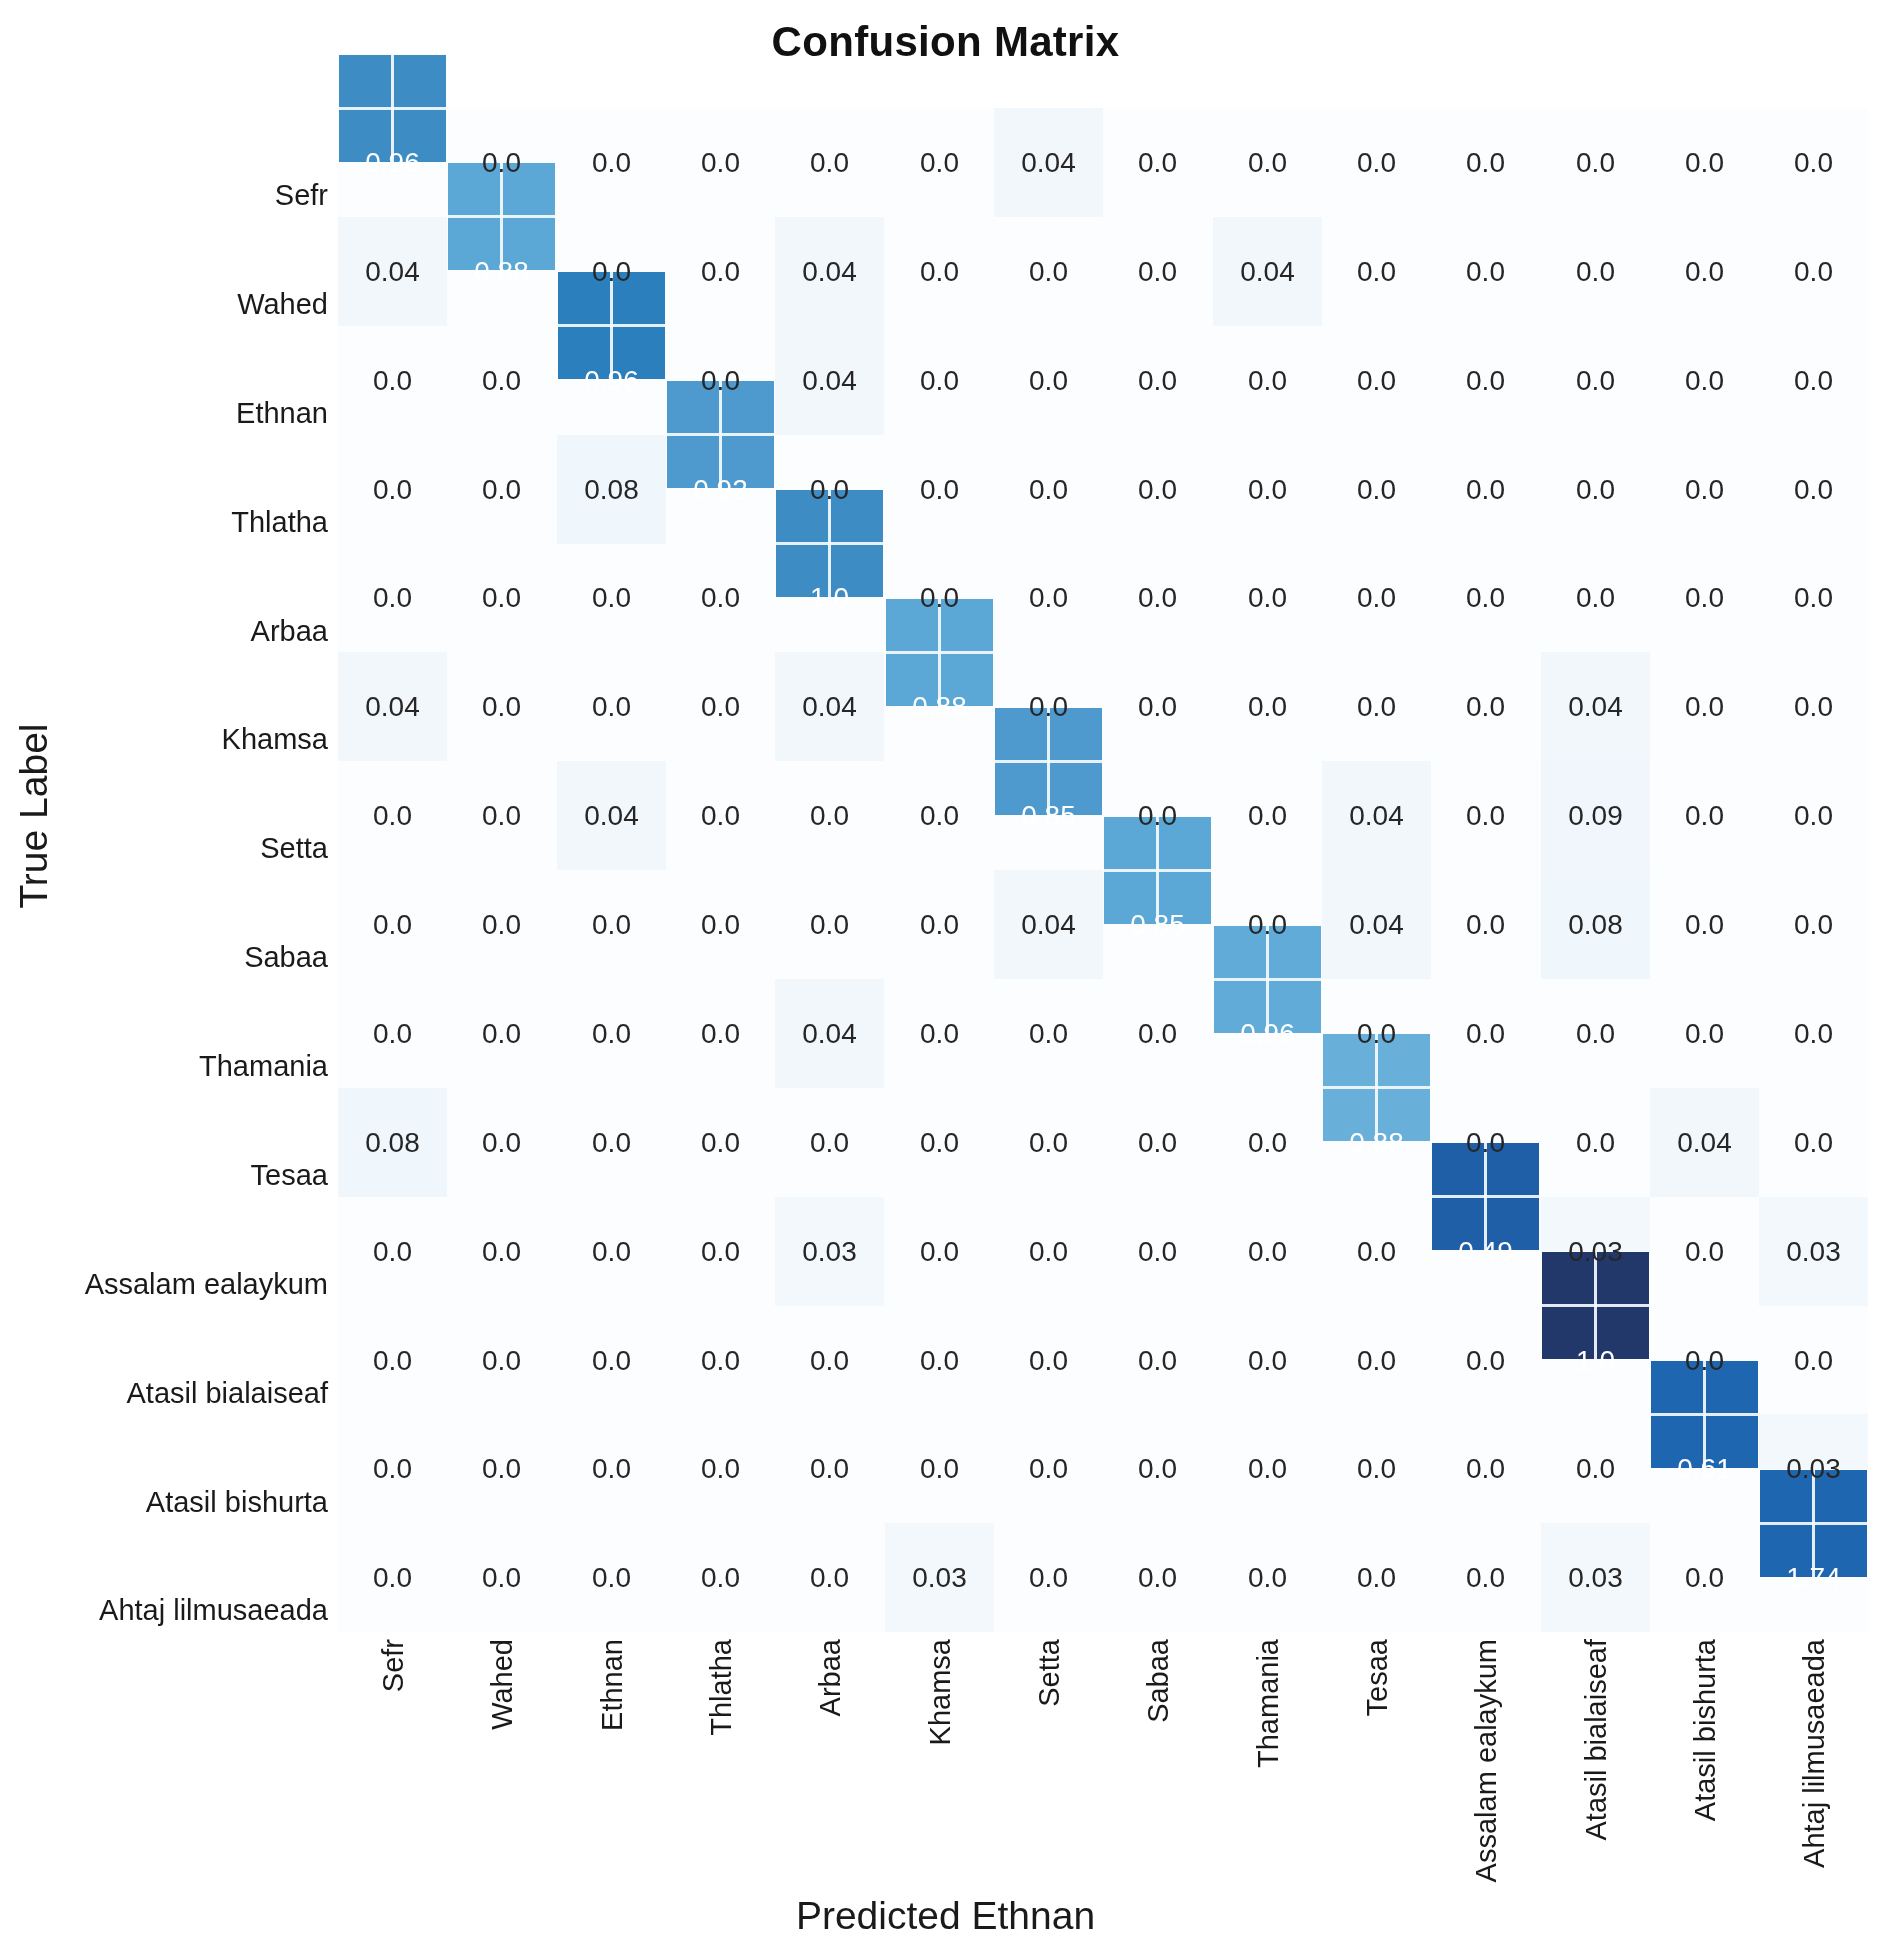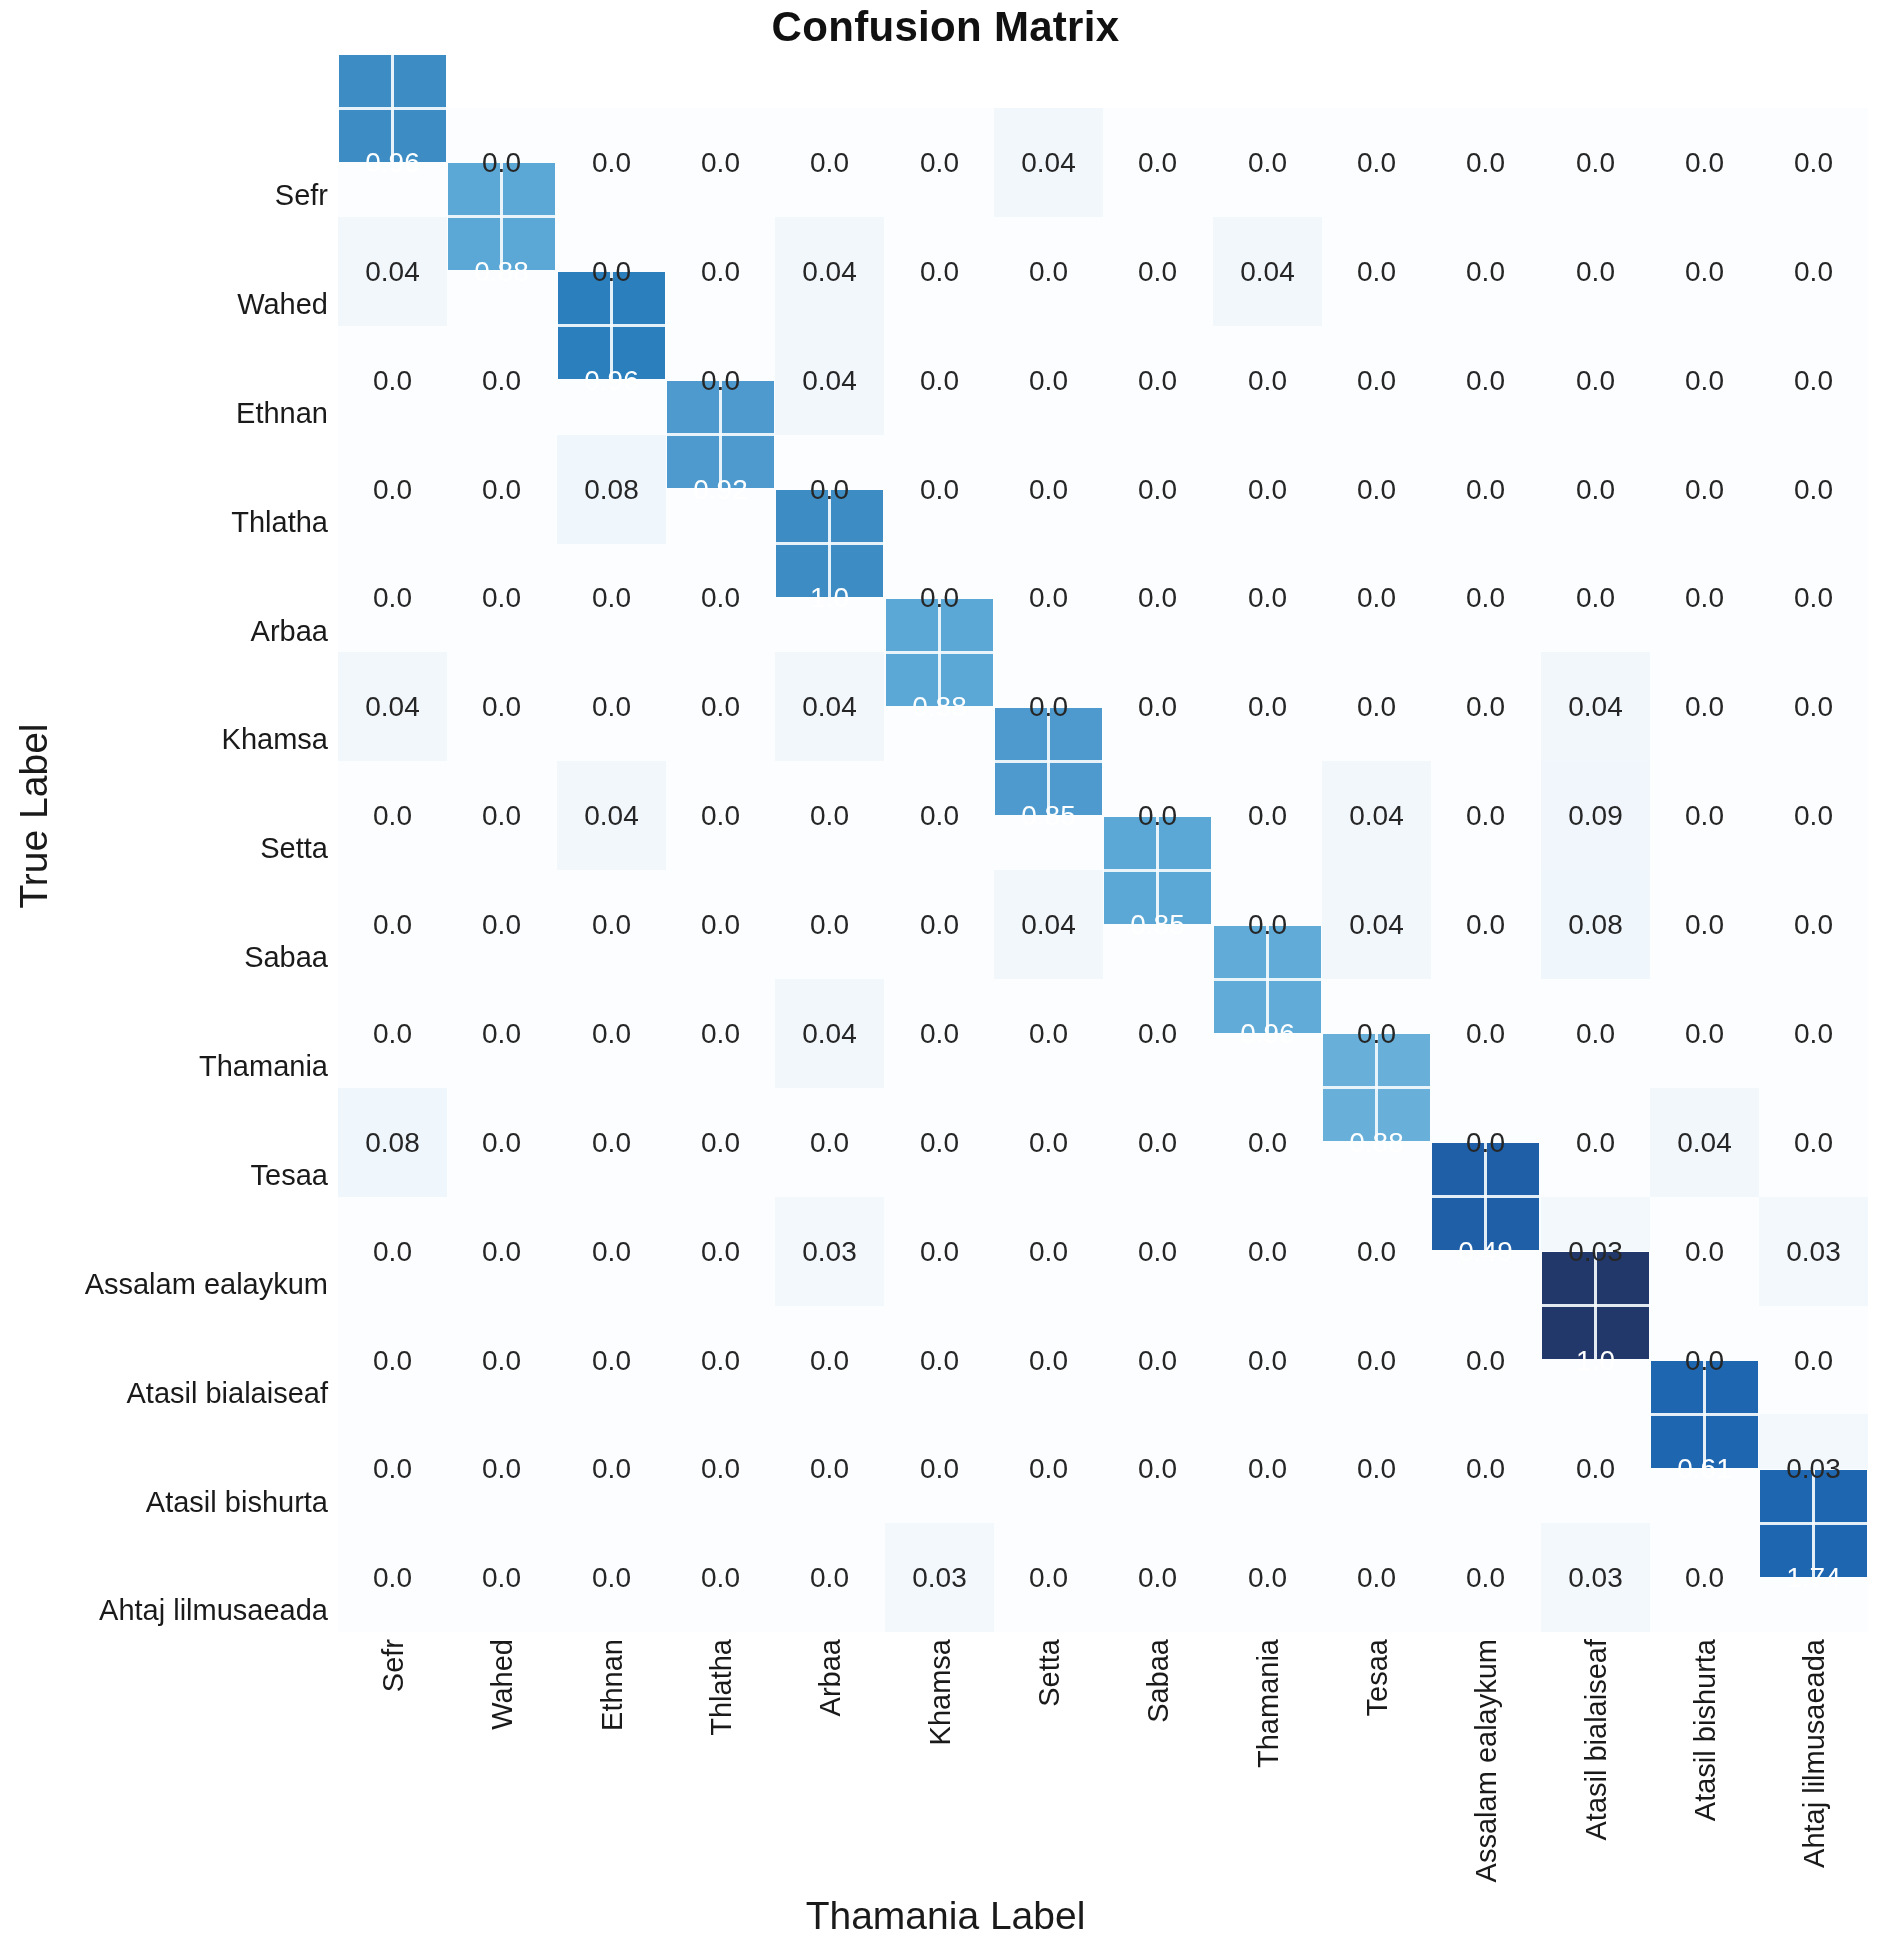--- a/index.html
+++ b/index.html
@@ -16,21 +16,21 @@
 
   #figure {
     position: relative;
     width: 1891px;
     height: 1955px;
   }
 
   
   #chart-title {
     position: absolute;
-    left: 0; top: 3px;
+    left: 0; top: 18px;
     width: 1891px;
     text-align: center;
     font-size: 42px;
     font-weight: bold;
     letter-spacing: 0.3px;
     color: #111111;
   }
 
   
   #ylabel {
@@ -143,21 +143,21 @@
   }
 </style>
 </head>
 <body>
 
 <div id="figure">
 
   <div id="chart-title">Confusion Matrix</div>
 
   <div id="ylabel">True Label</div>
-  <div id="xlabel">Thamania  Label</div>
+  <div id="xlabel">Predicted  Ethnan</div>
 
   <div id="plot">
       <div class="bg-cell" style="left: 0px; top: 0px; width: 1530px; height: 1524px; background: rgb(251, 253, 254);"></div>
       <div class="bg-cell" style="left: 656px; top: 0px; width: 109px; height: 109px; background: rgb(233, 242, 250); opacity: 0.51; z-index: 1;"></div>
       <div class="bg-cell" style="left: 0px; top: 109px; width: 109px; height: 109px; background: rgb(233, 242, 250); opacity: 0.51; z-index: 1;"></div>
       <div class="bg-cell" style="left: 437px; top: 109px; width: 109px; height: 109px; background: rgb(233, 242, 250); opacity: 0.51; z-index: 1;"></div>
       <div class="bg-cell" style="left: 875px; top: 109px; width: 109px; height: 109px; background: rgb(233, 242, 250); opacity: 0.51; z-index: 1;"></div>
       <div class="bg-cell" style="left: 437px; top: 218px; width: 109px; height: 109px; background: rgb(233, 242, 250); opacity: 0.51; z-index: 1;"></div>
       <div class="bg-cell" style="left: 219px; top: 327px; width: 109px; height: 109px; background: rgb(233, 242, 250); opacity: 0.67; z-index: 1;"></div>
       <div class="bg-cell" style="left: 0px; top: 544px; width: 109px; height: 109px; background: rgb(233, 242, 250); opacity: 0.51; z-index: 1;"></div>

